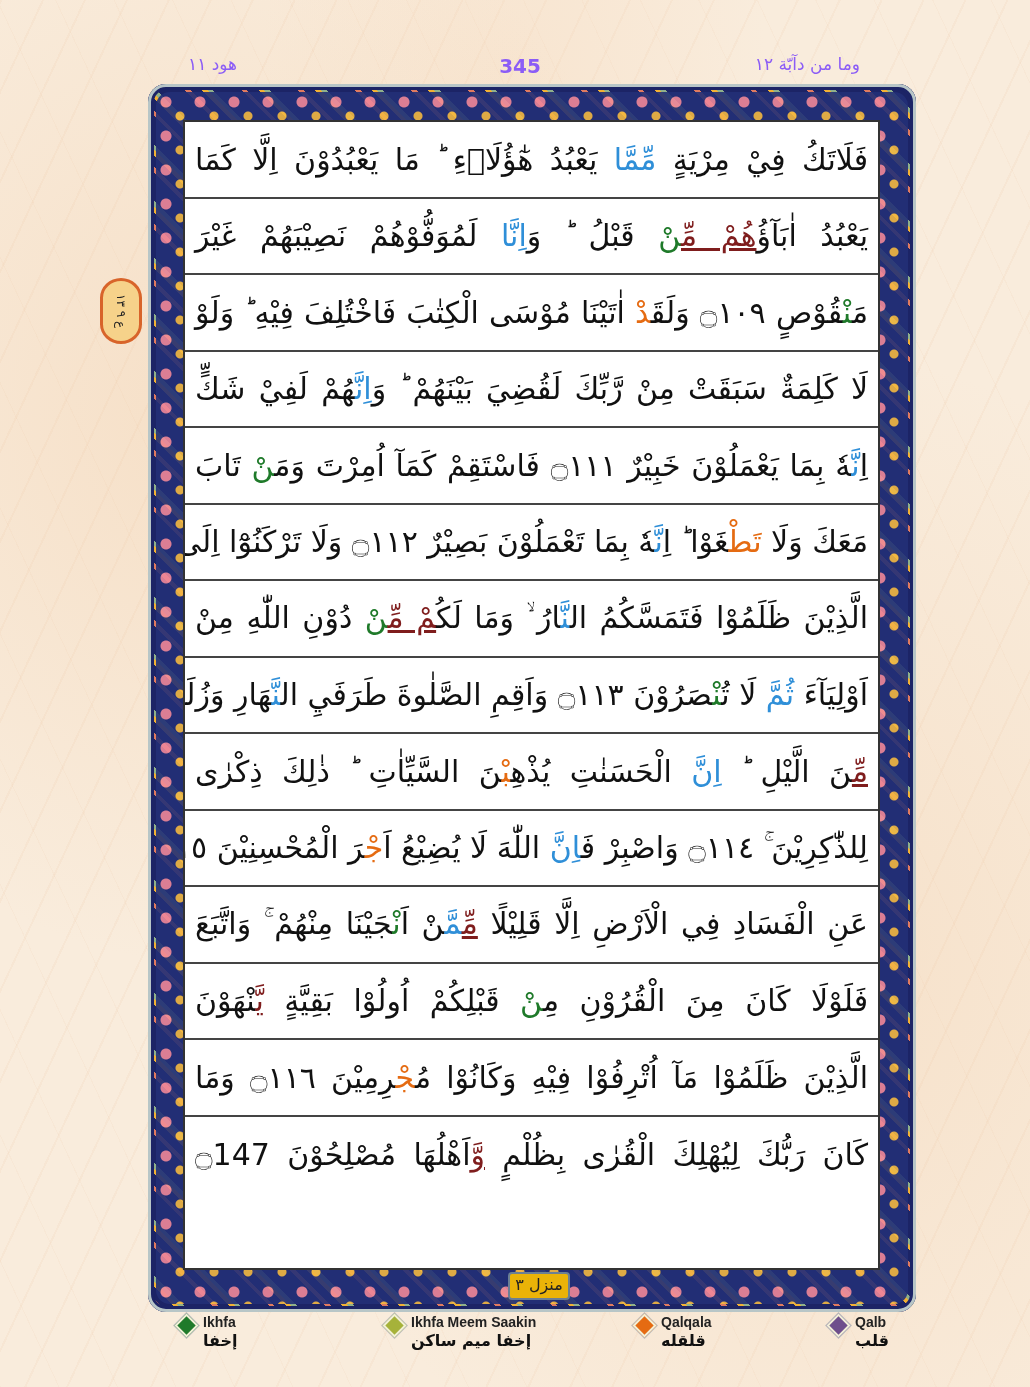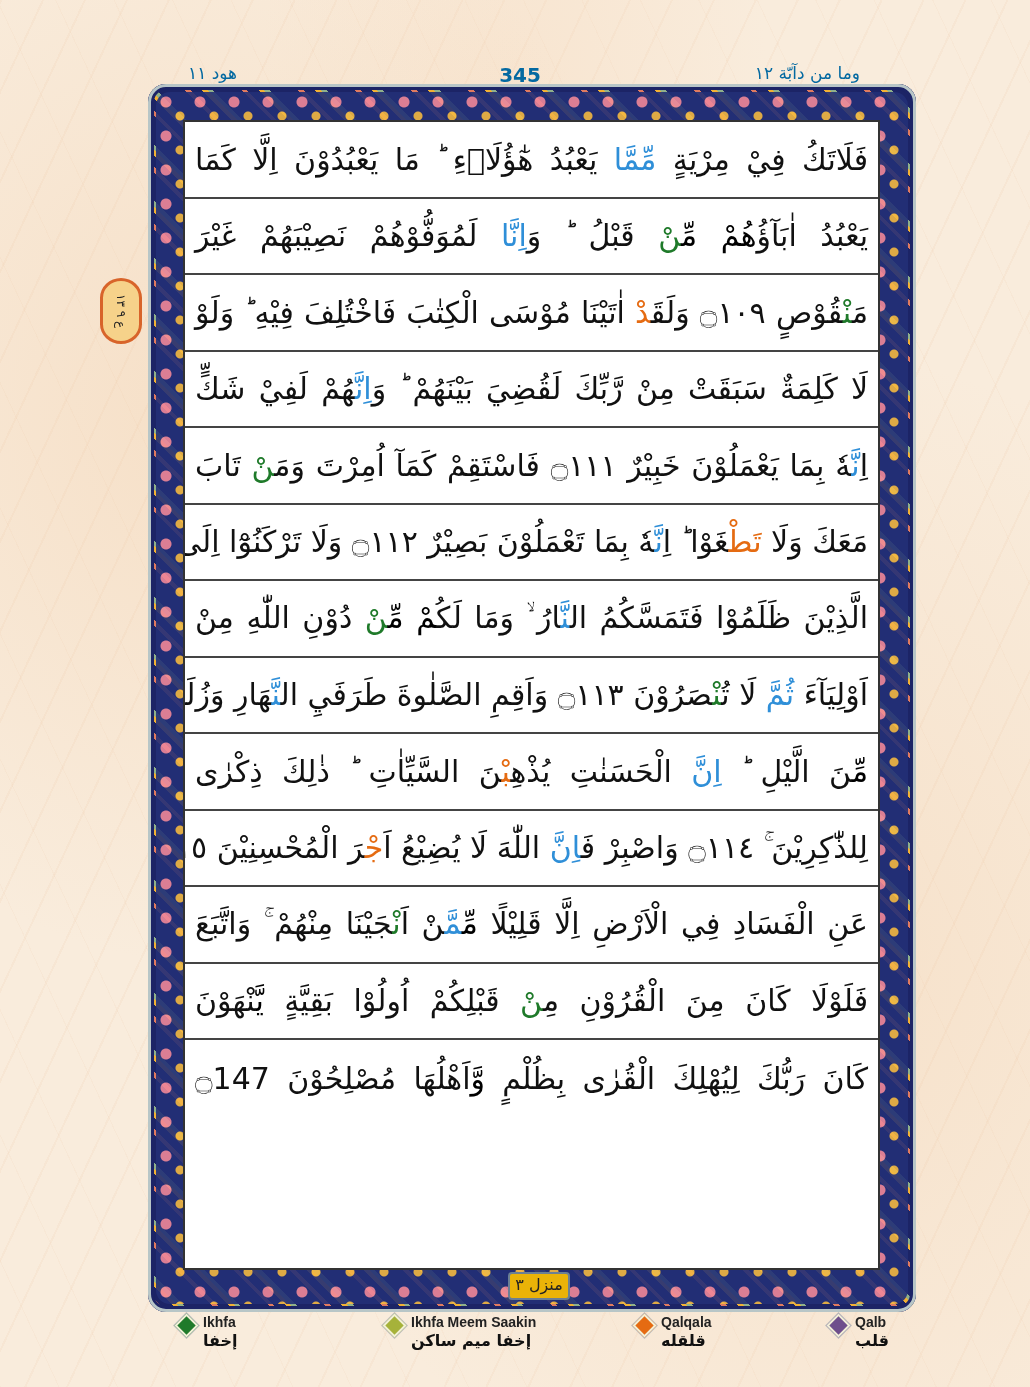--- a/index.html
+++ b/index.html
@@ -8,21 +8,21 @@
     background:#f9ecdc;
     background-image:
       radial-gradient(ellipse at 20% 30%, rgba(240,200,160,0.35), transparent 40%),
       radial-gradient(ellipse at 80% 70%, rgba(240,200,160,0.30), transparent 45%),
       radial-gradient(ellipse at 50% 10%, rgba(245,215,185,0.35), transparent 35%),
       repeating-linear-gradient(115deg, rgba(230,180,140,0.10) 0 2px, transparent 2px 38px),
       repeating-linear-gradient(65deg, rgba(230,180,140,0.08) 0 1px, transparent 1px 53px);
     font-family:"DejaVu Sans", sans-serif;
   }
   .header { position:absolute; top:50px; left:0; width:1030px; height:36px; }
-  .header span { position:absolute; top:13px; color:#0369a1; }
+  .header span { position:absolute; top:4px; color:#8b5cf6; }
   .h-surah { left:188px; font-size:17px; }
   .h-page { left:490px; width:60px; text-align:center; font-size:20px; font-weight:bold; }
   .h-juz { right:170px; font-size:17px; }
 
   .frame {
     position:absolute; left:148px; top:84px; width:768px; height:1228px;
     border-radius:18px;
     background:
       repeating-linear-gradient(45deg, #1c2466 0 10px, #e07a5f 10px 14px, #1c2466 14px 22px, #f2b134 22px 26px, #8fb08a 26px 30px, #1c2466 30px 40px);
     box-shadow: inset 0 0 0 3px #b8c6c7, inset 0 0 0 6px #1c2466;
@@ -41,21 +41,21 @@
   }
   .line {
     height:76.5px; border-bottom:2px solid #444; box-sizing:border-box;
     display:flex; align-items:center; justify-content:space-between;
     direction:rtl; padding:16px 10px;
     font-family:"DejaVu Sans", sans-serif; font-size:30px; color:#111;
     white-space:nowrap; overflow:hidden;
   }
   .line:last-child { border-bottom:none; }
   .line-text { width:100%; text-align:justify; text-align-last:justify; }
-  .tg-ghunna { color:#000000; }
+  .tg-ghunna { color:#7f1d1d;text-decoration:underline; }
   .tg-blue { color:#2f8fd8; }
   .tg-green { color:#1f7a2a; }
   .tg-orange { color:#e56b12; }
 
   .ruku-marker {
     position:absolute; left:100px; top:278px; width:42px; height:66px;
     background:#f6d28a; border:3px solid #d8642a; border-radius:50% / 30%;
     box-sizing:border-box; display:flex; align-items:center; justify-content:center;
     font-size:12px; color:#222; writing-mode:vertical-rl;
   }
@@ -118,20 +118,23 @@
     <div class="line">
       <span class="line-text"><span>لِلذّٰكِرِيْنَ ۚ ۝١١٤ وَاصْبِرْ فَ</span><span class="tg-blue">اِنَّ</span><span> اللّٰهَ لَا يُضِيْعُ اَ</span><span class="tg-orange">جْ</span><span>رَ الْمُحْسِنِيْنَ ۝١١٥</span></span>
     </div>
     <div class="line">
       <span class="line-text"><span>عَنِ الْفَسَادِ فِي الْاَرْضِ اِلَّا قَلِيْلًا </span><span class="tg-ghunna">مِّ</span><span class="tg-blue">مَّ</span><span>نْ اَ</span><span class="tg-green">نْ</span><span>جَيْنَا مِنْهُمْ ۚ وَاتَّبَعَ</span></span>
     </div>
     <div class="line">
       <span class="line-text"><span>فَلَوْلَا كَانَ مِنَ الْقُرُوْنِ مِ</span><span class="tg-green">نْ</span><span> قَبْلِكُمْ اُولُوْا بَقِيَّةٍ </span><span class="tg-ghunna">يَّ</span><span>نْهَوْنَ</span></span>
     </div>
     <div class="line">
+      <span class="line-text"><span>الَّذِيْنَ ظَلَمُوْا مَآ اُتْرِفُوْا فِيْهِ وَكَانُوْا مُ</span><span class="tg-orange">جْ</span><span>رِمِيْنَ ۝١١٦ وَمَا</span></span>
+    </div>
+    <div class="line">
       <span class="line-text"><span>كَانَ رَبُّكَ لِيُهْلِكَ الْقُرٰى بِظُلْمٍ </span><span class="tg-ghunna">وَّ</span><span>اَهْلُهَا مُصْلِحُوْنَ ۝147</span></span>
     </div>
   </div>
 
 <div class="manzil-badge">منزل ٣</div>
 
 <div class="legend">
   <div class="legend-item" style="left:178px">
     <span class="diamond" style="background:#1f7a2a"></span>
     <div class="legend-texts">

